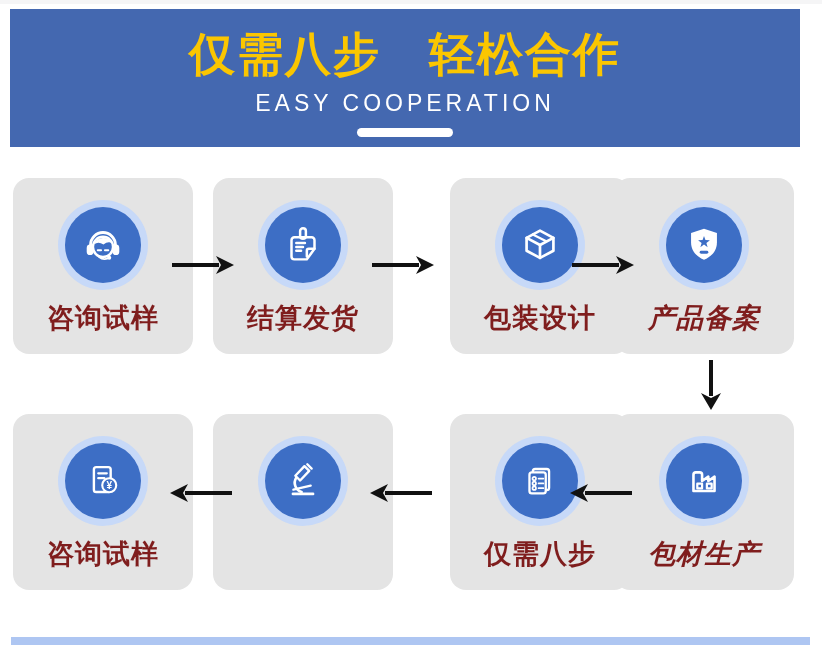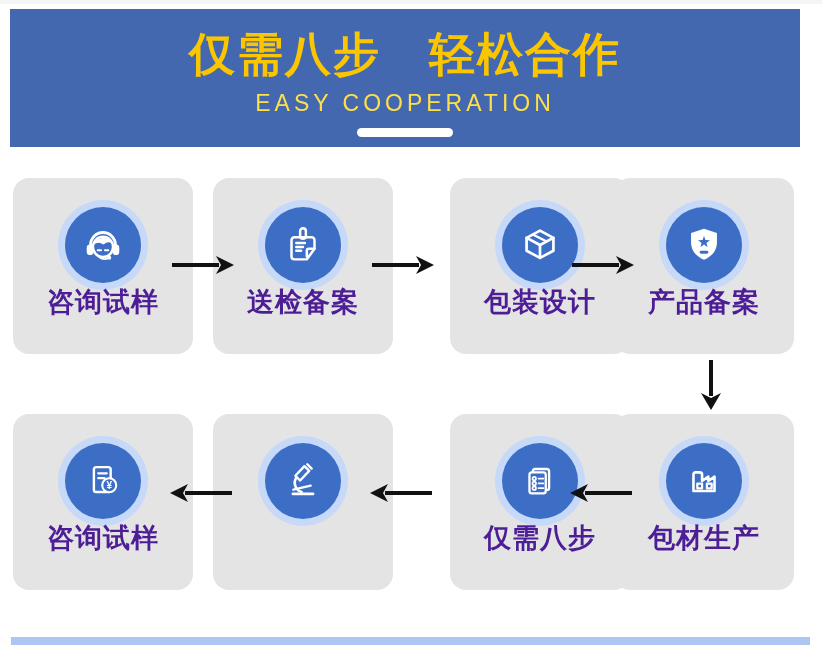--- a/index.html
+++ b/index.html
@@ -5,34 +5,34 @@
   * { margin:0; padding:0; box-sizing:border-box; }
   html,body { background:#ffffff; }
   body { font-family:"Liberation Sans", sans-serif; }
   .page { position:relative; width:822px; height:656px; background:#ffffff; overflow:hidden; }
 
   .top-strip { position:absolute; left:0; top:0; width:822px; height:6px; background:#f5f5f6; border-bottom:2px solid #ffffff; }
 
   .banner { position:absolute; left:10px; top:9px; width:790px; height:138px; background:#4468b0;
             display:flex; flex-direction:column; align-items:center; }
   .banner-title { margin-top:20px; font-size:46px; line-height:50px; font-weight:bold; color:#fbc600; letter-spacing:2px;text-align:right; }
-  .banner-subtitle { margin-top:11px; font-size:23px; line-height:26px; color:#fde047; letter-spacing:4px; }
+  .banner-subtitle { margin-top:11px; font-size:23px; line-height:26px; color:#ffffff; letter-spacing:4px; }
   .underline-pill { margin-top:12px; width:96px; height:9px; border-radius:5px; background:#ffffff; }
 
   .card { position:absolute; width:180px; height:176px; background:#e4e4e4; border-radius:16px; }
   .row1 { top:178px; } .row2 { top:414px; }
-  .cx0 { left:13px; } .cx1 { left:213px; } .cx2 { left:413px;margin-left:37px; } .cx3 { left:614px; }
+  .cx0 { left:13px; } .cx1 { left:213px; } .cx2 { left:413px;margin-left:37px; } .cx3 { left:614px;font-style:italic; }
 
   .halo { position:absolute; left:50%; transform:translateX(-50%); top:22px; width:90px; height:90px;
           border-radius:50%; background:#c7d9f8; display:flex; align-items:center; justify-content:center; }
   .circle { width:76px; height:76px; border-radius:50%; background:#3d6ec5;
             display:flex; align-items:center; justify-content:center; }
   .circle svg { display:block; }
-  .card-label { position:absolute; left:0; bottom:34px; width:100%; text-align:center;
-                font-size:27px; font-weight:bold; color:#4c1d95; letter-spacing:1px; }
+  .card-label { position:absolute; left:0; bottom:18px; width:100%; text-align:center;
+                font-size:27px; font-weight:bold; color:#7f1d1d; letter-spacing:1px; }
 
   .arrow { position:absolute; }
   .ar1 { top:255px; } .ar2 { top:483px; }
   .ax0 { left:170px; } .ax1 { left:370px; } .ax2 { left:570px; }
   .down-arrow { position:absolute; left:700px; top:360px; }
 
   .bottom-bar { position:absolute; left:11px; top:637px; width:799px; height:8px; background:#aec6f2; }
 </style>
 </head>
 <body>
@@ -78,21 +78,21 @@
             <path d="M36 28 v-9 a3 3 0 0 0 -3 -3 h-18 a3 3 0 0 0 -3 3 v17 a3 3 0 0 0 3 3 h13 z"></path>
             <path d="M36 28 h-6 a2 2 0 0 0 -2 2 v6"></path>
             <rect x="21" y="6.5" width="6" height="11" rx="3"></rect>
             <path d="M17 22 h9"></path>
               <path d="M17 26 h7"></path>
               <path d="M17 30 h5"></path>
           </g>
         </svg>
       </div>
     </div>
-    <div class="card-label">送检备案</div>
+    <div class="card-label">结算发货</div>
   </div>
 
   <div class="card row1 cx2">
     <div class="halo">
       <div class="circle">
         <svg width="46" height="46" viewBox="0 0 48 48">
           <g fill="none" stroke="#ffffff" stroke-width="2.8" stroke-linecap="round" stroke-linejoin="round">
             <path d="M24 9 L38 16.5 V30 L24 37.5 L10 30 V16.5 Z"></path>
             <path d="M10 16.5 L24 24 L38 16.5"></path>
             <path d="M24 24 V37.5"></path>

